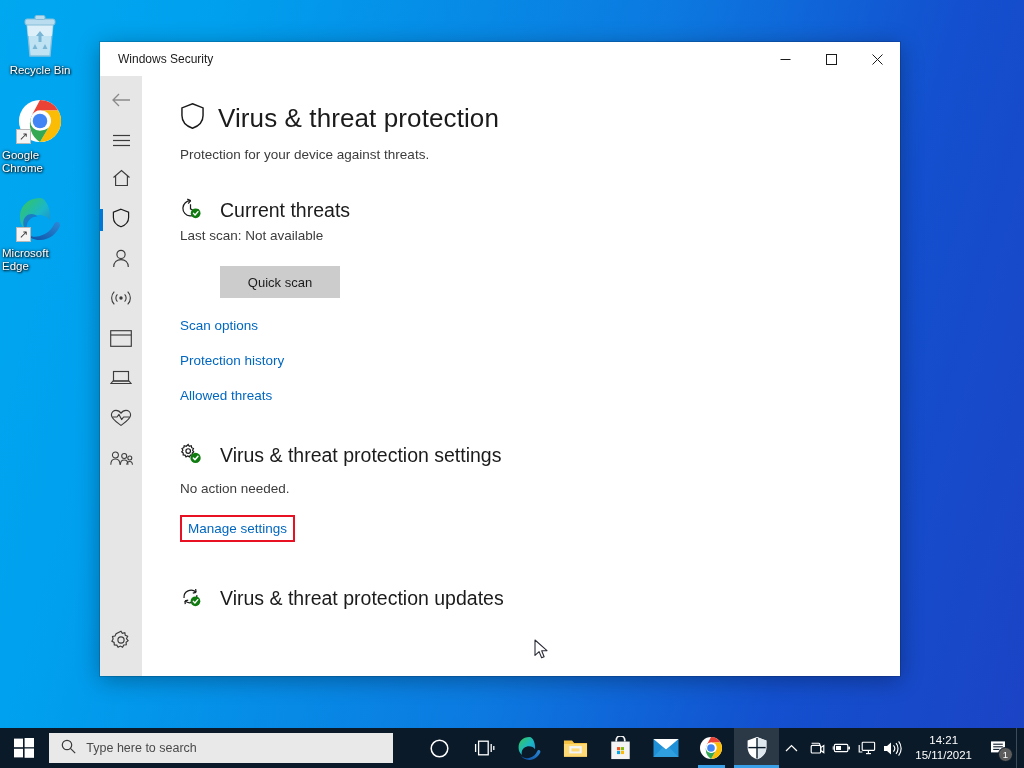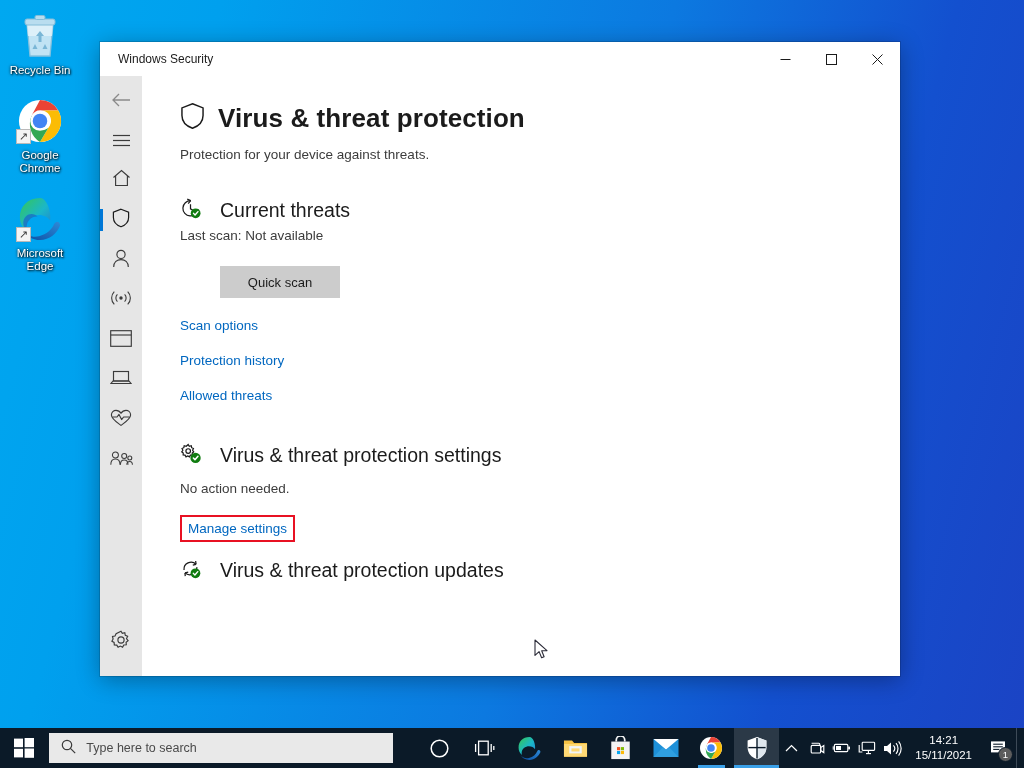--- a/index.html
+++ b/index.html
@@ -23,21 +23,20 @@
     margin-bottom: 10px;
     cursor: default;
   }
   .desktop-icon .glyph {
     width: 48px; height: 48px; position: relative;
     display: flex; align-items: center; justify-content: center;
   }
   .desktop-icon .label {
     margin-top: 4px;
     font-size: 11.5px; line-height: 13px; color: #ffffff;
-    text-align: center;
     text-shadow: 0 0 3px rgba(0,0,0,0.85), 1px 1px 2px rgba(0,0,0,0.9);
     word-break: break-word;
   }
   .shortcut-arrow {
     position: absolute; left: 0; bottom: 1px;
     width: 15px; height: 15px; background: #f4f4f4;
     border: 1px solid #b9b9b9;
     display: flex; align-items: center; justify-content: center;
     font-size: 11px; color: #3a3a3a; line-height: 1;
   }
@@ -88,21 +87,21 @@
   #content {
     flex: 1; background: #ffffff;
     padding: 26px 0 0 38px;
     overflow: hidden;
     position: relative;
   }
   .page-head {
     display: flex; align-items: center; gap: 13px;
   }
   .page-head .title {
-    font-size: 26px; font-weight: 700; color: #1b1b1b; letter-spacing: .1px;
+    font-size: 26px; font-weight: 400; color: #1b1b1b; letter-spacing: .1px;
   }
   .page-sub {
     margin-top: 13px; font-size: 13.5px; color: #3c3c3c;
   }
   .section { margin-top: 36px; }
   .section-head { display: flex; align-items: center; gap: 19px; }
   .section-head .s-title {
     font-size: 19.5px; font-weight: 400; color: #1b1b1b;
   }
   .section-line { margin-top: 11px; font-size: 13.5px; color: #3c3c3c; line-height: 20px; }
@@ -414,21 +413,21 @@
             </svg>
           </span>
           <span class="s-title">Virus &amp; threat protection settings</span>
         </div>
         <div class="section-line">No action needed.</div>
         <div class="highlight-box">
           <a class="link" href="#">Manage settings</a>
         </div>
       </div>
 
-      <div class="section" style="margin-top:16px">
+      <div class="section" style="margin-top:44px">
         <div class="section-head">
           <span>
             <svg width="21" height="21" viewBox="0 0 22 22">
               <path d="M4.2 12.5 A7.4 7.4 0 0 1 16.8 6.6" fill="none" stroke="#1b1b1b" stroke-width="1.3"></path>
               <path d="M16.8 6.6 L16.4 3.1 M16.8 6.6 L13.4 7.4" fill="none" stroke="#1b1b1b" stroke-width="1.3"></path>
               <path d="M17.6 9.6 A7.4 7.4 0 0 1 5.2 15.6" fill="none" stroke="#1b1b1b" stroke-width="1.3"></path>
               <path d="M5.2 15.6 L5.5 19 M5.2 15.6 L8.6 14.8" fill="none" stroke="#1b1b1b" stroke-width="1.3"></path>
               <circle cx="16.2" cy="16" r="5.1" fill="#107c10"></circle>
               <path d="M14 16.1 L15.6 17.8 L18.6 14.3" fill="none" stroke="#fff" stroke-width="1.5" stroke-linecap="round" stroke-linejoin="round"></path>
             </svg>

